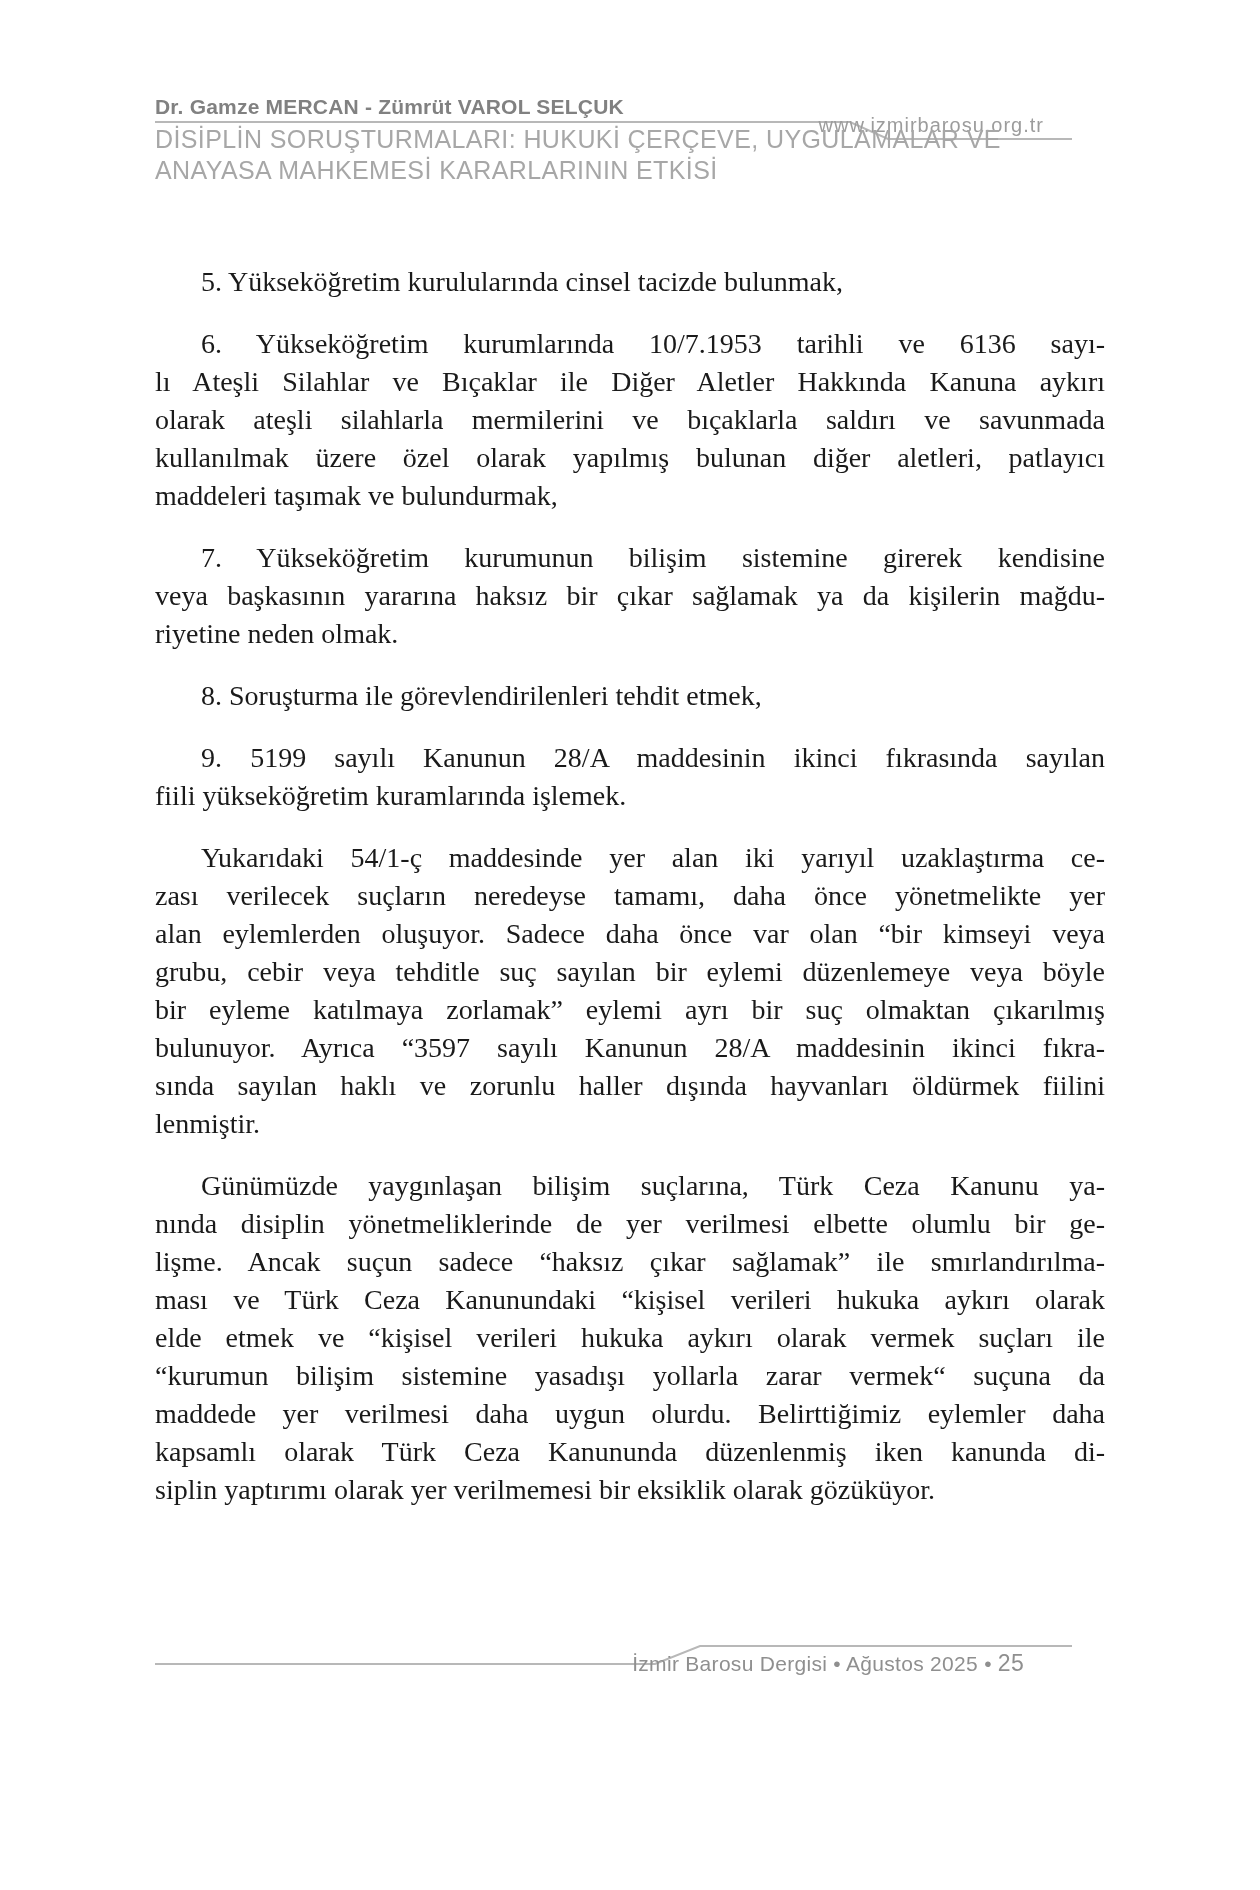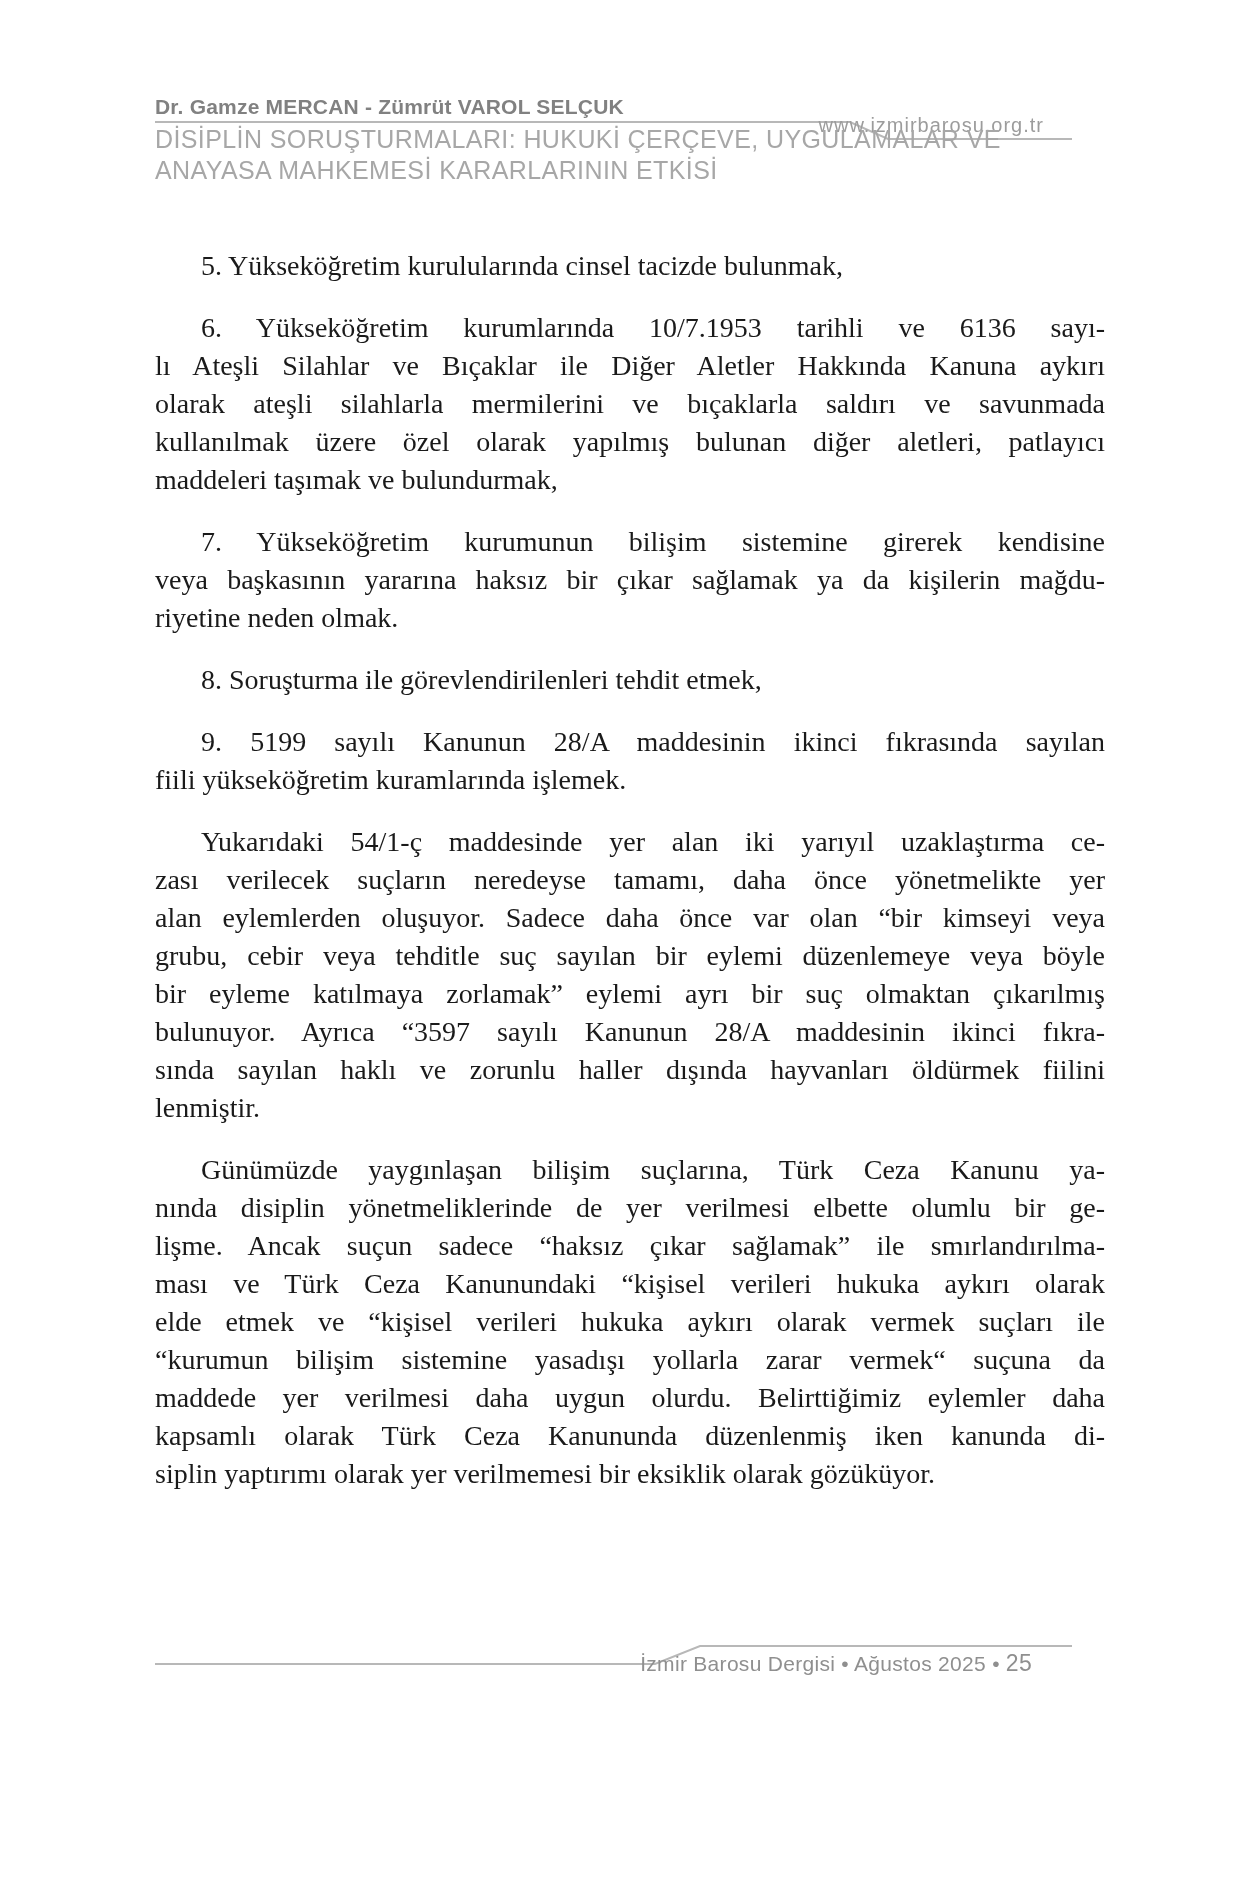--- a/index.html
+++ b/index.html
@@ -34,28 +34,28 @@
     color:var(--header-title, #a7a7a7);
     letter-spacing:0.4px;
   }
   
   .body-text {
     position:absolute; left:155px; top:247px; width:950px;
     font-size:28px; line-height:38px;
     color:var(--body-text, #1a1a1a);
   }
   .para { margin-top:24px; }
-  .para:first-child { margin-top:0; }
+  .para:first-child { margin-top:16px; }
   .line { white-space:normal; }
   .line.j { text-align:justify; text-align-last:justify; }
   .line.first { text-indent:46px; }
   
   .footer-rule { position:absolute; left:155px; top:1638px; }
   .footer-text {
-    position:absolute; right:200px; top:1650px;
+    position:absolute; right:208px; top:1650px;
     font-family:"Liberation Sans", sans-serif;
     font-size:21px; color:var(--footer-text, #8f8f8f);
     letter-spacing:0.3px;
   }
   .footer-text .pageno { font-size:23px; margin-left:6px; }
 </style>
 </head>
 <body>
 
 <div class="page">

